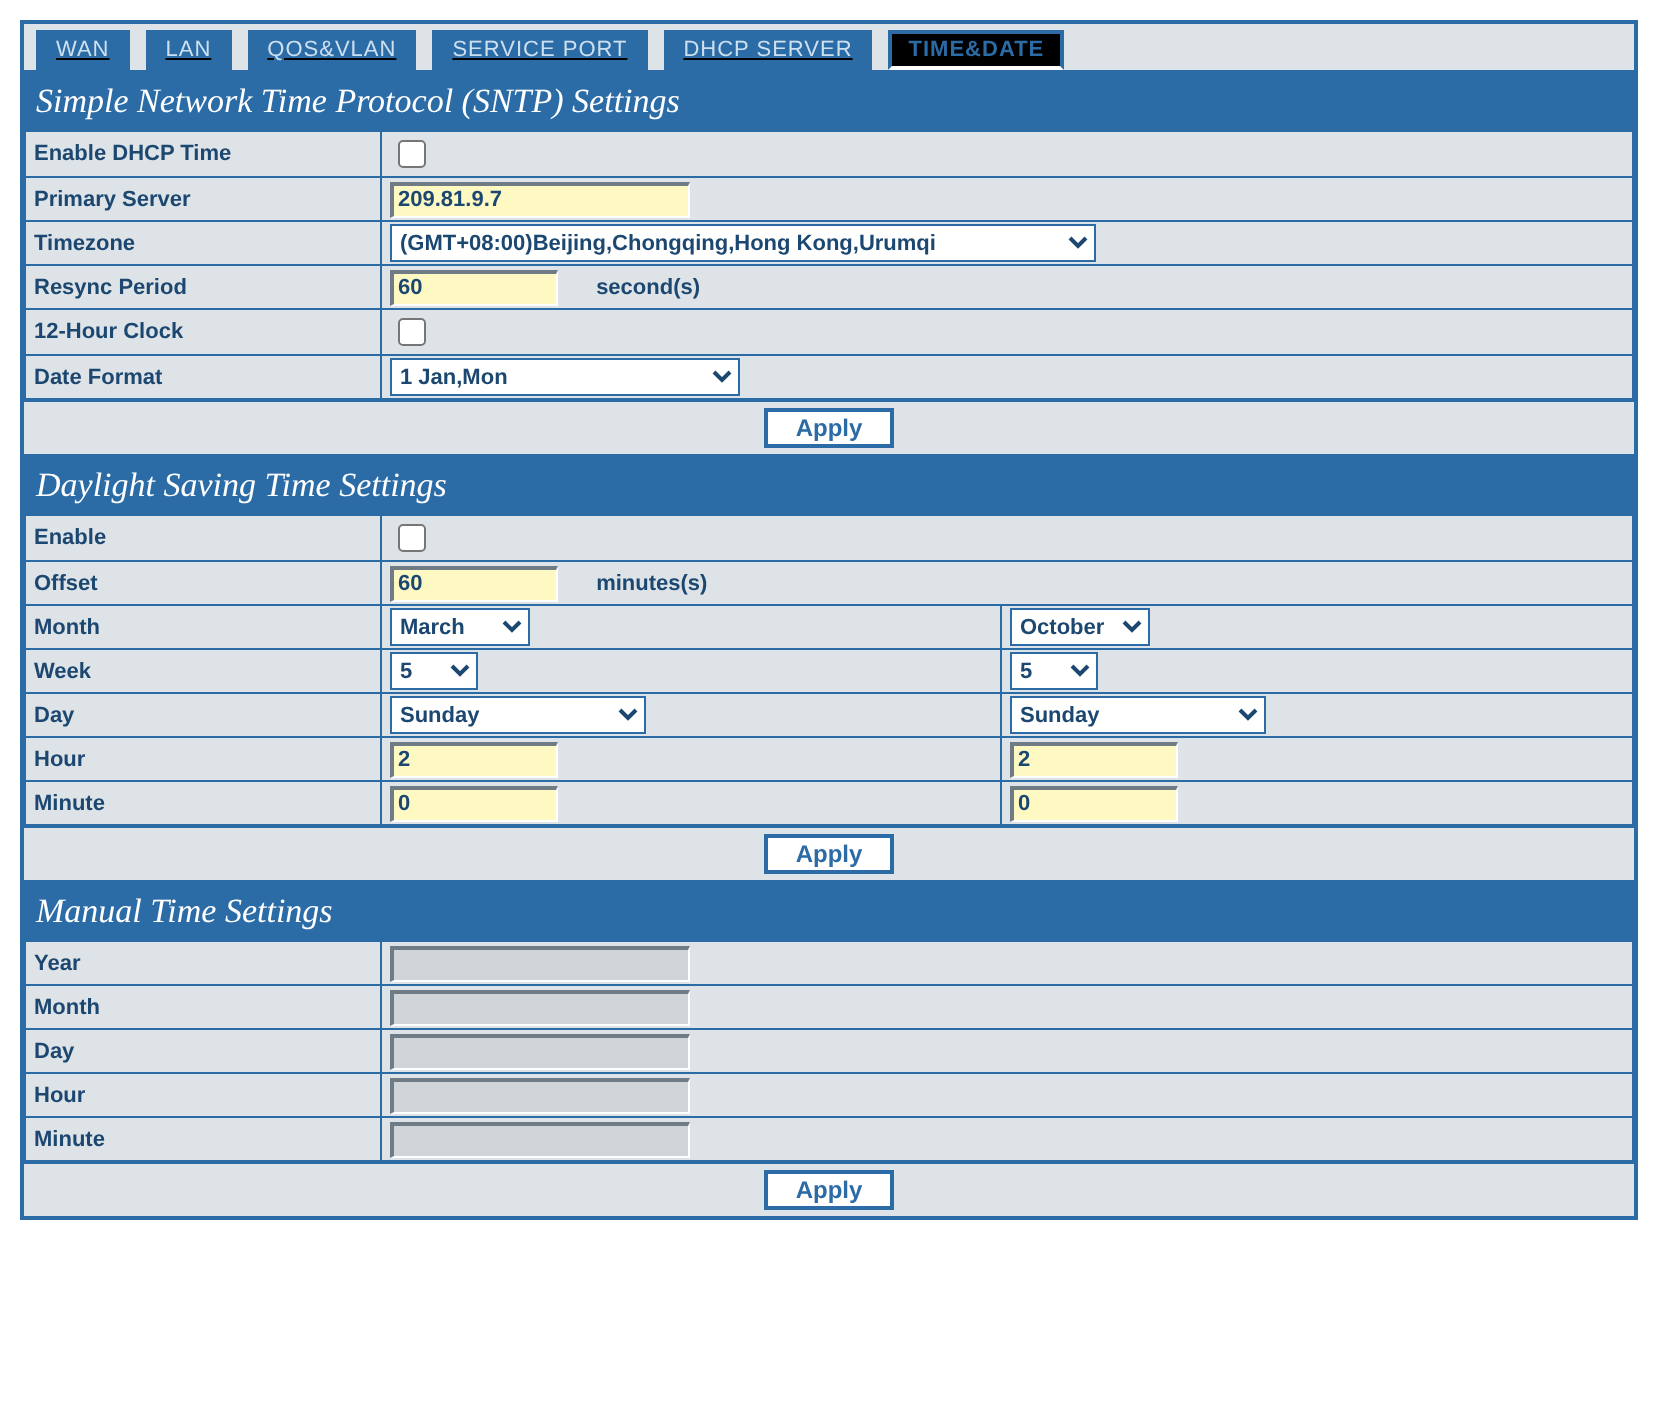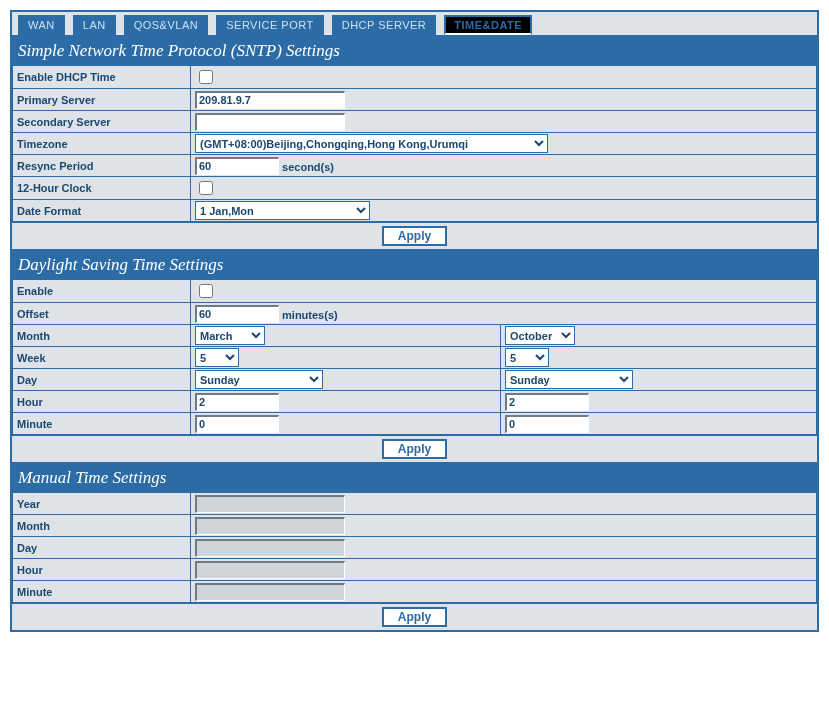--- a/index.html
+++ b/index.html
@@ -13,20 +13,21 @@
   .container {
     width: 809px;
     border: 2px solid #2b6ba6;
     background: #dde3e7;
   }
   .tabs {
     display: flex;
     gap: 8px;
     padding: 3px 6px 0 6px;
     background: #dde3e7;
+    text-decoration: underline;
   }
   .tab {
     border: 2px solid #2b6ba6;
     border-bottom: 2px solid #2b6ba6;
     padding: 2px 8px;
     background: #2b6ba6;
     color: #cde0f0;
     letter-spacing: 0.5px;
     font-size: 11px;
     cursor: pointer;
@@ -80,21 +81,21 @@
     background: #fff;
     color: #2b6ba6;
     font-weight: bold;
     padding: 1px 14px;
     font-size: 12px;
     cursor: pointer;
   }
   input[type="text"] {
     width: 150px;
     height: 18px;
-    background: #ffffff;
+    background: #fef9c3;
     border-top: 2px solid #6f7b85;
     border-left: 2px solid #6f7b85;
     border-right: 1px solid #fff;
     border-bottom: 1px solid #fff;
     font-family: Verdana, Tahoma, Arial, sans-serif;
     font-size: 11px;
     color: #1c4770;
     padding: 0 2px;
     font-weight: bold;
   }
@@ -107,21 +108,21 @@
     font-weight: bold;
     background: #fff;
     border: 1px solid #2b6ba6;
     height: 19px;
   }
   select.wide { width: 353px; }
   select.med { width: 175px; }
   select.sm { width: 70px; }
   select.xs { width: 44px; }
   select.day { width: 128px; }
-  .suffix { font-weight: bold; color:#1c4770; margin-left:0;}
+  .suffix { font-weight: bold; color:#1c4770; margin-left:16px;}
   input[type="checkbox"]{ width:14px; height:14px; accent-color:#2b6ba6;}
 </style>
 </head>
 <body>
 
 <div class="container">
 
   <div class="tabs">
     <div class="tab">WAN</div>
     <div class="tab">LAN</div>
@@ -134,24 +135,20 @@
   <div class="section-header">Simple Network Time Protocol (SNTP) Settings</div>
   <table class="form">
     <tbody>
     <tr>
       <th>Enable DHCP Time</th>
       <td colspan="2"><input type="checkbox" style=""></td>
     </tr>
     <tr>
       <th>Primary Server</th>
       <td colspan="2"><input type="text" value="209.81.9.7" style=""></td>
-    </tr>
-    <tr>
-      <th>Secondary Server</th>
-      <td colspan="2"><input type="text" value="" style=""></td>
     </tr>
     <tr>
       <th>Timezone</th>
       <td colspan="2">
         <select class="wide">
           <option>(GMT+08:00)Beijing,Chongqing,Hong Kong,Urumqi</option>
         </select>
       </td>
     </tr>
     <tr>

